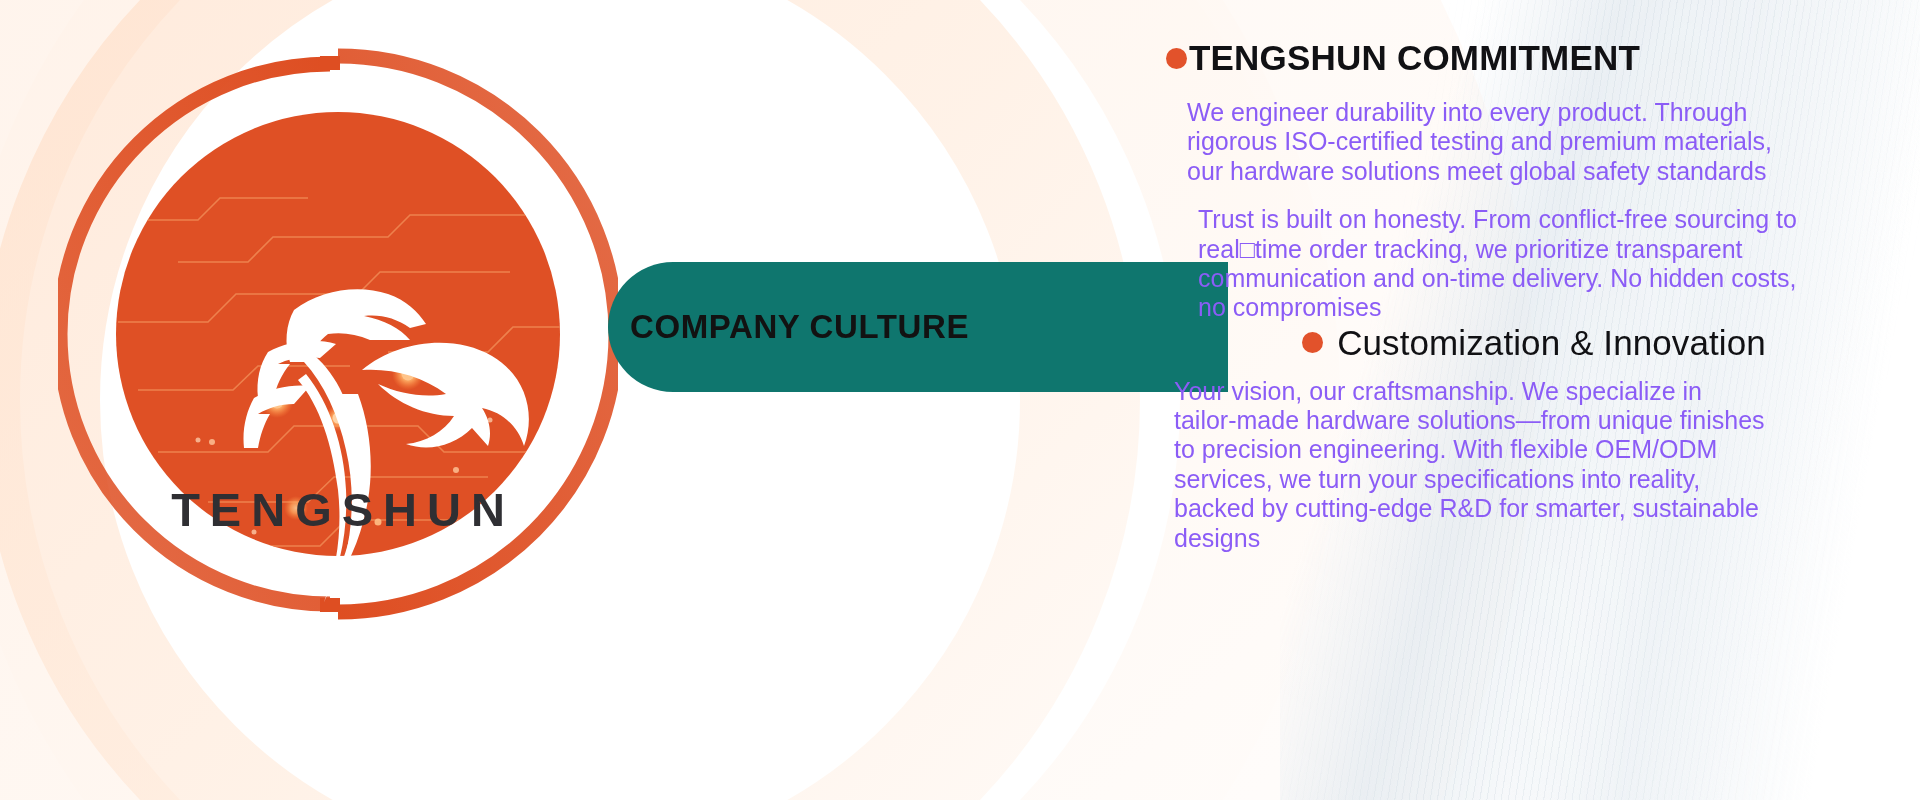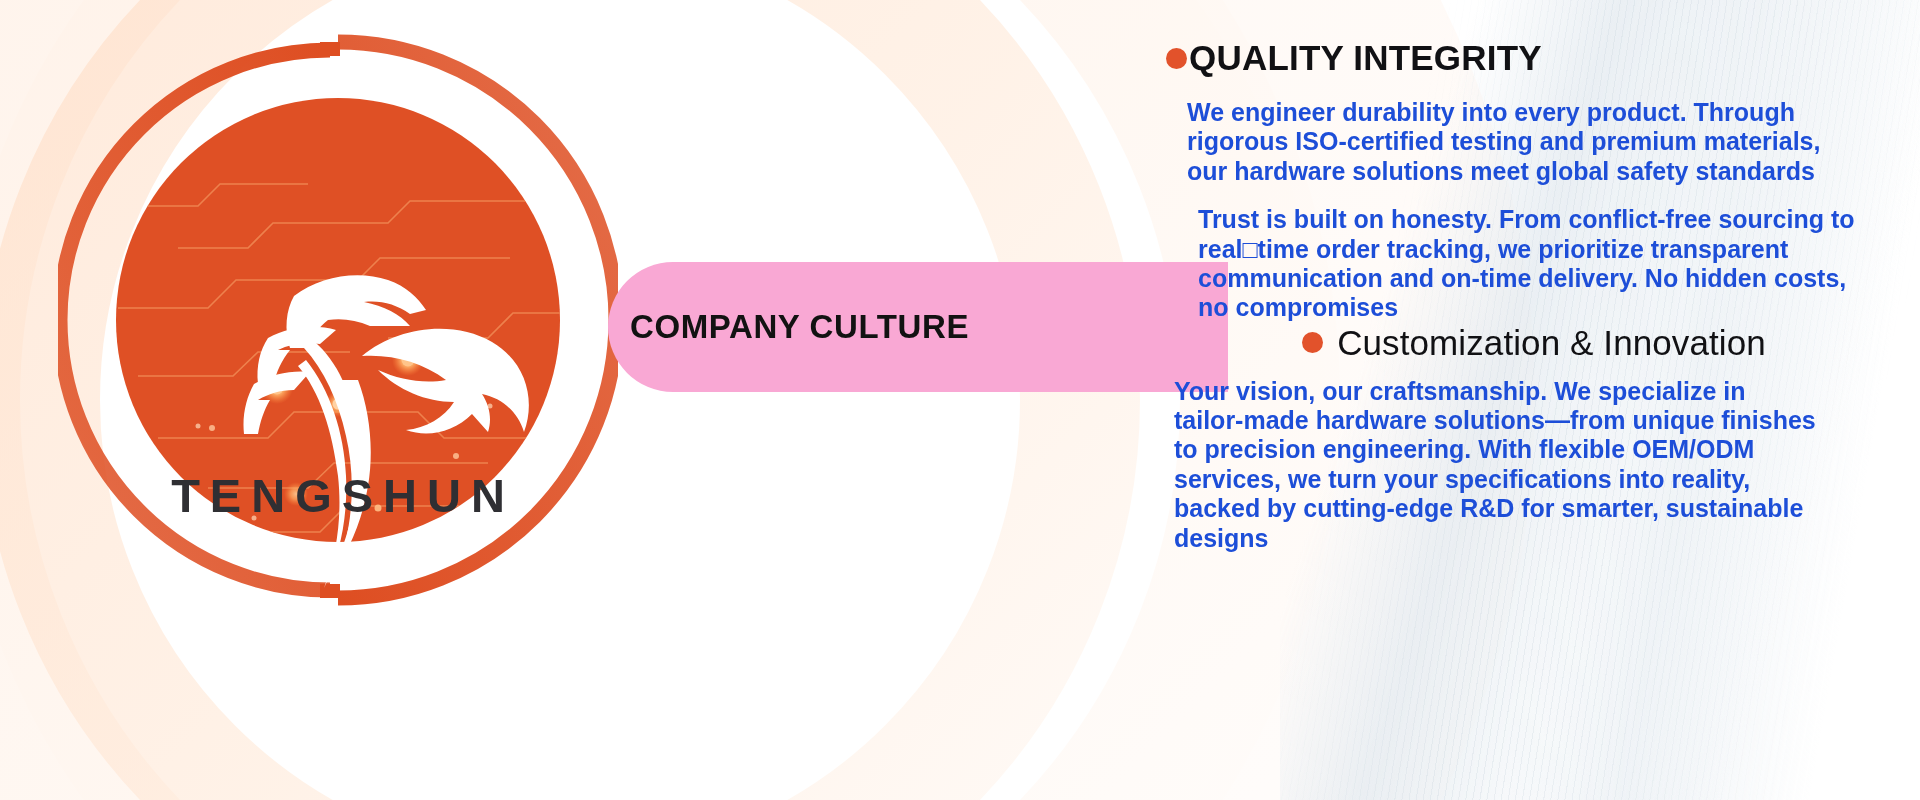--- a/index.html
+++ b/index.html
@@ -29,38 +29,38 @@
         rgba(196,209,219,.30) 0px,
         rgba(196,209,219,.30) 1px,
         rgba(255,255,255,0) 1px,
         rgba(255,255,255,0) 7px);
     -webkit-mask-image:linear-gradient(104deg, rgba(0,0,0,0) 20%, rgba(0,0,0,1) 42%, rgba(0,0,0,.85) 60%, rgba(0,0,0,0) 84%);
             mask-image:linear-gradient(104deg, rgba(0,0,0,0) 20%, rgba(0,0,0,1) 42%, rgba(0,0,0,.85) 60%, rgba(0,0,0,0) 84%);
     opacity:.9;
   }
 
   
-  .logo-wrap{position:absolute;left:58px;top:8px;width:560px;height:620px;}
+  .logo-wrap{position:absolute;left:58px;top:22px;width:560px;height:620px;}
   .logo-svg{position:absolute;left:0;top:0;}
 
   .brand-text{
     position:absolute;left:0;top:0;width:560px;
     text-align:center;
     color:#2f2f33;
     font-weight:bold;
     font-size:47px;
     letter-spacing:10px;
     text-indent:10px;
     font-family:"Liberation Sans","DejaVu Sans",sans-serif;
   }
 
   
   .pill{
     position:absolute;left:608px;top:262px;width:620px;height:130px;
-    background:#f9a8d4;
+    background:#0f766e;
     border-top-left-radius:65px;border-bottom-left-radius:65px;
     border-top-right-radius:0;border-bottom-right-radius:0;
     display:flex;align-items:center;
   }
   .pill-label{
     margin-left:22px;
     color:#121212;
     font-size:33px;
     font-weight:bold;
     letter-spacing:.6px;
@@ -86,24 +86,24 @@
   .head-label{font-weight:bold;}
 
   .h-caps{font-size:35px;letter-spacing:.2px;}
   .h-caps .dot{margin-right:2px;}
 
   .h-mixed{font-size:35px;letter-spacing:.1px;font-weight:normal;justify-content:center;}
   .h-mixed .head-label{font-weight:normal;}
   .h-mixed .dot{margin-right:14px;}
 
   .body-text{
-    color:#1d4ed8;
+    color:#8b5cf6;
     font-size:25px;
     line-height:1.175;
-    font-weight:bold;
+    font-weight:normal;
     white-space:pre-line;
   }
 
   .b1{margin-top:20px;margin-left:21px;}
   .b2{margin-top:19px;margin-left:32px;}
   .b3{margin-top:14px;margin-left:8px;}
 
   .blk1{margin-top:0;}
   .blk2{margin-top:34px;}
   .blk3{margin-top:29px;}
@@ -269,21 +269,21 @@
 
   <div class="pill">
     <div class="pill-label">COMPANY CULTURE</div>
   </div>
 
   <div class="content">
 
     <div class="block blk1">
       <div class="head h-caps">
         <span class="dot"></span>
-        <span class="head-label">QUALITY INTEGRITY</span>
+        <span class="head-label">TENGSHUN COMMITMENT</span>
       </div>
       <div class="body-text b1">We engineer durability into every product. Through
 rigorous ISO-certified testing and premium materials,
 our hardware solutions meet global safety standards</div>
     </div>
 
     <div class="block blk2">
       <div class="body-text b2">Trust is built on honesty. From conflict-free sourcing to
 real□time order tracking, we prioritize transparent
 communication and on-time delivery. No hidden costs,

